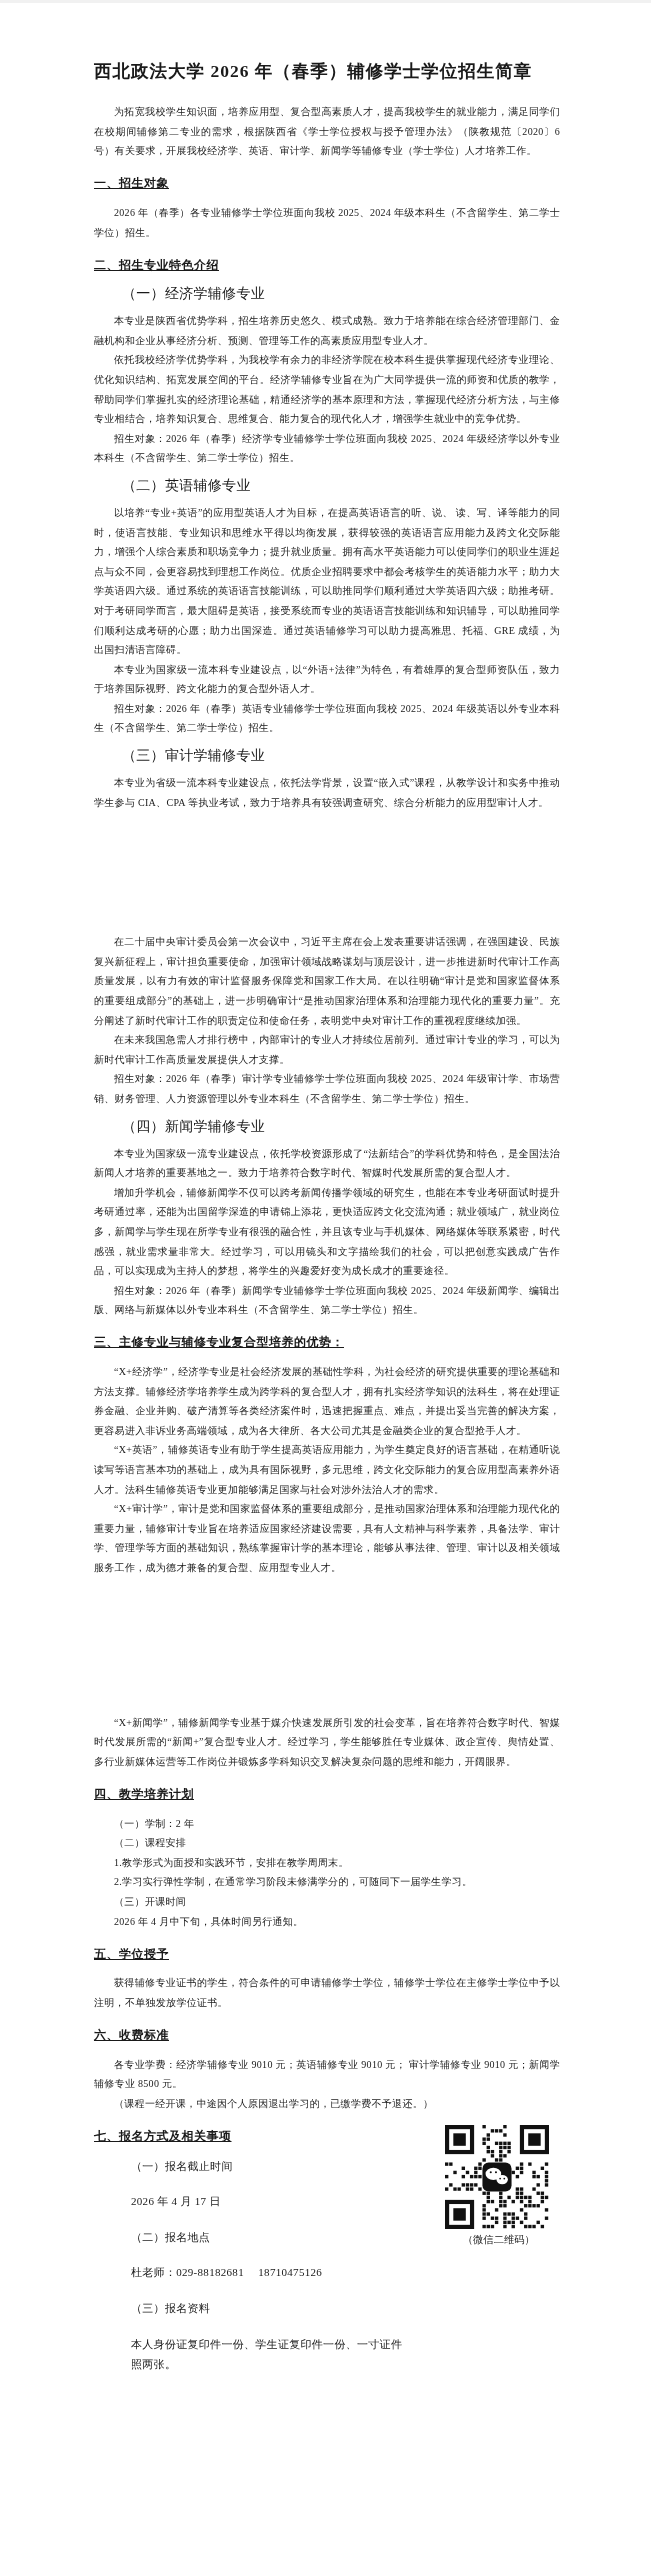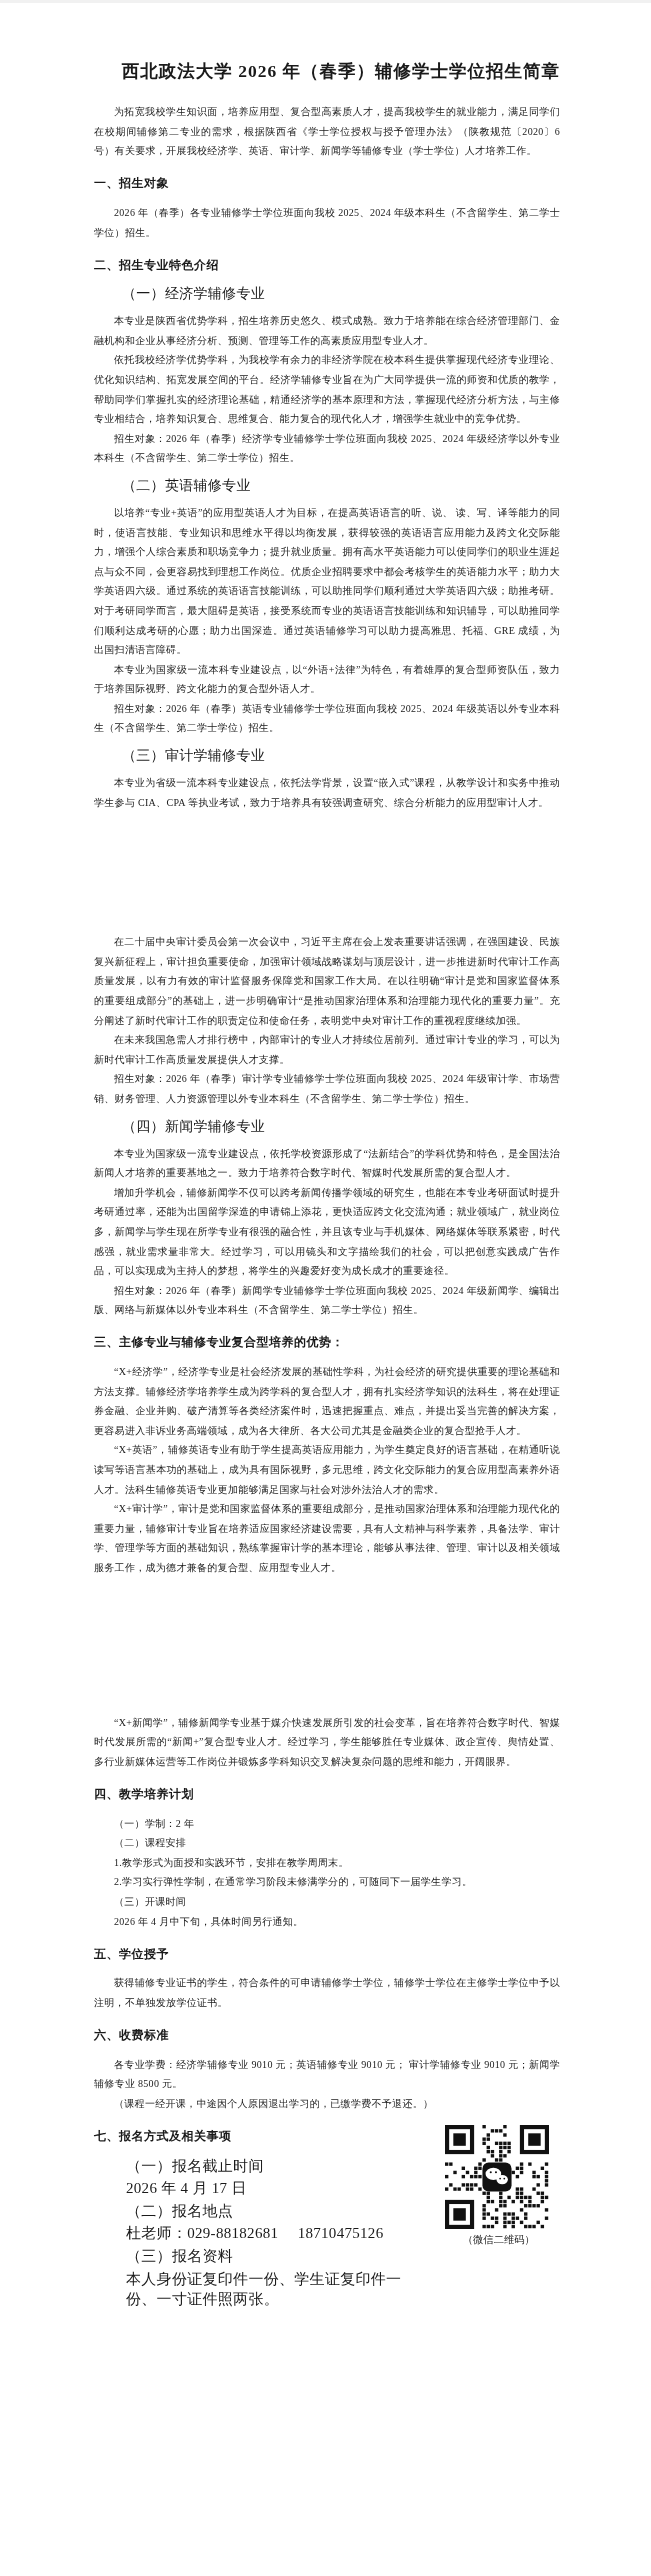--- a/index.html
+++ b/index.html
@@ -2,44 +2,44 @@
 <html style="font-size:8.2px"><head>
 <meta charset="utf-8">
 <style>
   html,body{margin:0;padding:0;background:#ffffff;}
   .page{width:651px;height:2762px;overflow:hidden;background:#ffffff;color:#1a1a1a;position:relative;}
   .top-edge{height:2.6px;background:#f1f1f1;}
   .content{padding:56px 91px 0 94px;}
   .doc-title{
     font-family:"Liberation Serif","DejaVu Serif",serif;
     font-weight:bold;font-size:17.5px;line-height:25px;
-    text-align:right;letter-spacing:1px;margin:0;
+    text-align:left;letter-spacing:1px;margin:0;
   }
   .blocks{margin-top:18.5px;}
   .para{
     font-family:"Liberation Serif","DejaVu Serif",serif;
     font-size:10px;line-height:19.6px;text-align:justify;
     text-indent:2em;margin:0;letter-spacing:0.3px;
   }
   .sub{
     font-family:"Liberation Serif","DejaVu Serif",serif;
     font-size:14px;line-height:19.6px;text-indent:2em;
     margin:8.2px 0 7.2px;letter-spacing:0.3px;
   }
   .h2{
     font-family:"Liberation Sans","DejaVu Sans",sans-serif;
     font-weight:bold;font-size:12px;line-height:17.5px;
-    margin:14.4px 0 10.3px;letter-spacing:0.5px;
+    margin:14.4px 0 10.3px;letter-spacing:0.5px;text-decoration:underline;
   }
   .spacer{width:100%;}
   .signup{position:relative;margin-top:14.4px;}
   .signup-left{max-width:330px;}
   .signup-line{
     font-family:"Liberation Serif","DejaVu Serif",serif;
-    font-size:15px;line-height:20.6px;padding-left:2em;margin:2px;
+    font-size:11px;line-height:20.6px;padding-left:2em;margin:15px;
     letter-spacing:0.3px;white-space:pre-wrap;
   }
   .signup-line:first-child{margin-top:7.2px;}
   .qr-col{
     position:absolute;top:-3.1px;right:7.2px;width:108px;
     display:flex;flex-direction:column;
   }
   .qr-box{width:104px;height:104px;}
   .qr-caption{
     font-family:"Liberation Serif","DejaVu Serif",serif;

